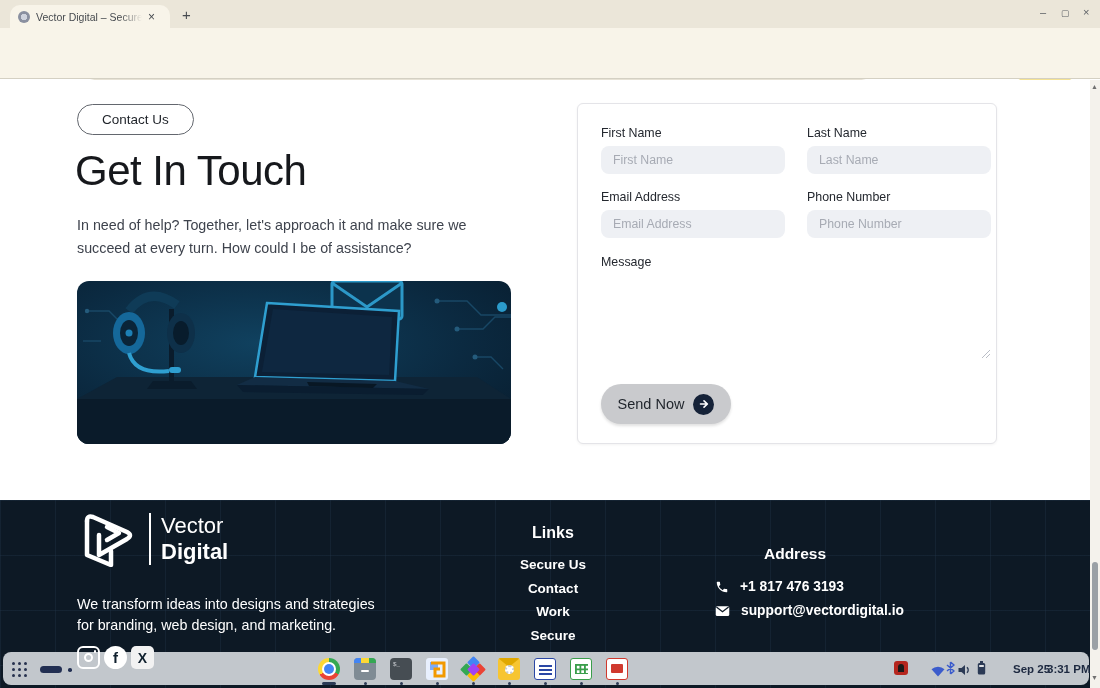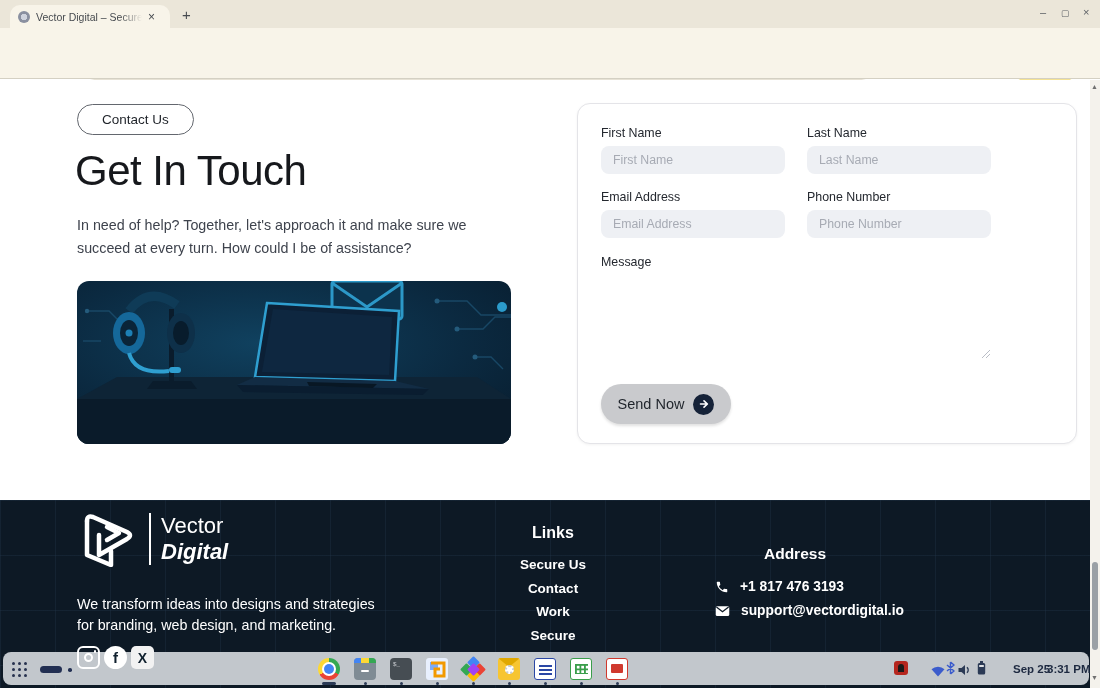--- a/index.html
+++ b/index.html
@@ -42,21 +42,21 @@
   
   #page-white { left:0; top:80px; width:1100px; height:420px; background:#ffffff; }
 
   #contact-badge { left:77px; top:104px; height:31px; padding:0 24px; border:1px solid #63676e; border-radius:16px; background:#fff; display:flex; align-items:center; font-size:13.5px; color:#1f2329; }
   #page-title { left:75px; top:147px; font-size:42px; font-weight:500; color:#16181c; letter-spacing:-0.5px; }
   #page-desc { left:77px; top:214px; width:418px; font-size:14.3px; line-height:1.62; color:#3e434d; }
 
   #hero { left:77px; top:281px; width:434px; height:163px; border-radius:12px; overflow:hidden; }
 
   
-  #form-card { left:577px; top:103px; width:500px; height:341px; background:#fff; border:1px solid #e4e4e8; border-radius:13px; box-shadow:0 1px 3px rgba(0,0,0,.05); }
+  #form-card { left:577px; top:103px; width:420px; height:341px; background:#fff; border:1px solid #e4e4e8; border-radius:6px; box-shadow:0 1px 3px rgba(0,0,0,.05); }
   .f-label { position:absolute; font-size:12.4px; font-weight:500; color:#24282f; }
   .f-input { position:absolute; width:184px; height:28px; background:#eef0f4; border:none; border-radius:8px; padding:0 12px; font-size:12.3px; color:#30343c; font-family:"Liberation Sans", sans-serif; }
   .f-input::placeholder, #message-input::placeholder { color:#a7abb4; opacity:1; }
   .col1 { left:23px; } .col2 { left:229px; }
   .row1l { top:22px; } .row1i { top:42px; }
   .row2l { top:86px; } .row2i { top:106px; }
   #message-label { left:23px; top:151px; }
   #message-input { position:absolute; left:23px; top:171px; width:390px; height:85px; background:#eef0f4; border:none; border-radius:8px; padding:12px; font-size:12.3px; color:#30343c; resize:none; font-family:"Liberation Sans", sans-serif; }
   .resize-grip { left:404px; top:246px; width:8px; height:8px; background:
     linear-gradient(135deg, transparent 0 50%, #b9bdc6 50% 56%, transparent 56% 72%, #b9bdc6 72% 78%, transparent 78%); }
@@ -64,21 +64,21 @@
   #send-button span { font-size:14.5px; color:#1f242b; font-family:"Liberation Sans", sans-serif; }
   .send-circle { width:21px; height:21px; border-radius:50%; background:#152238; display:flex; align-items:center; justify-content:center; }
 
   
   #footer { left:0; top:500px; width:1100px; height:188px; background:#0d1925;
     background-image:linear-gradient(rgba(42,64,88,.25) 1px, transparent 1px), linear-gradient(90deg, rgba(42,64,88,.25) 1px, transparent 1px);
     background-size:55px 55px; z-index:1; }
   #brand { left:77px; top:511px; display:flex; align-items:center; gap:10px; z-index:2; }
   #brand-text { border-left:2px solid #fff; padding-left:10px; color:#fff; }
   #brand-l1 { font-size:22px; font-weight:400; line-height:26px; }
-  #brand-l2 { font-size:22px; font-weight:700; line-height:26px;font-style:italic; }
+  #brand-l2 { font-size:22px; font-weight:700; line-height:26px; }
   #tagline { left:77px; top:594px; width:300px; color:#fff; font-size:14.3px; line-height:1.45; font-weight:500; z-index:2; }
   .social { top:646px; width:23px; height:23px; z-index:12; }
   #ig-icon { left:77px; border:2px solid #fff; border-radius:6px; }
   #ig-icon i { position:absolute; left:5px; top:5px; width:9px; height:9px; border:2px solid #fff; border-radius:50%; }
   #ig-icon b { position:absolute; right:2px; top:2px; width:2.5px; height:2.5px; background:#fff; border-radius:50%; }
   #fb-icon { left:104px; background:#fff; border-radius:50%; display:flex; align-items:center; justify-content:center; font-weight:700; font-size:15px; color:#10202e; }
   #x-icon { left:131px; background:#f2f2f2; border-radius:5px; display:flex; align-items:center; justify-content:center; font-weight:700; font-size:14px; color:#10202e; }
   #links-heading { left:493px; top:524px; width:120px; text-align:center; color:#fff; font-size:16px; font-weight:700; z-index:2; }
   .flink { left:493px; width:120px; text-align:center; color:#fff; font-size:13.5px; font-weight:600; z-index:2; }
   #contacts-heading { left:735px; top:545px; width:120px; text-align:center; color:#fff; font-size:15.5px; font-weight:700; z-index:2; }

